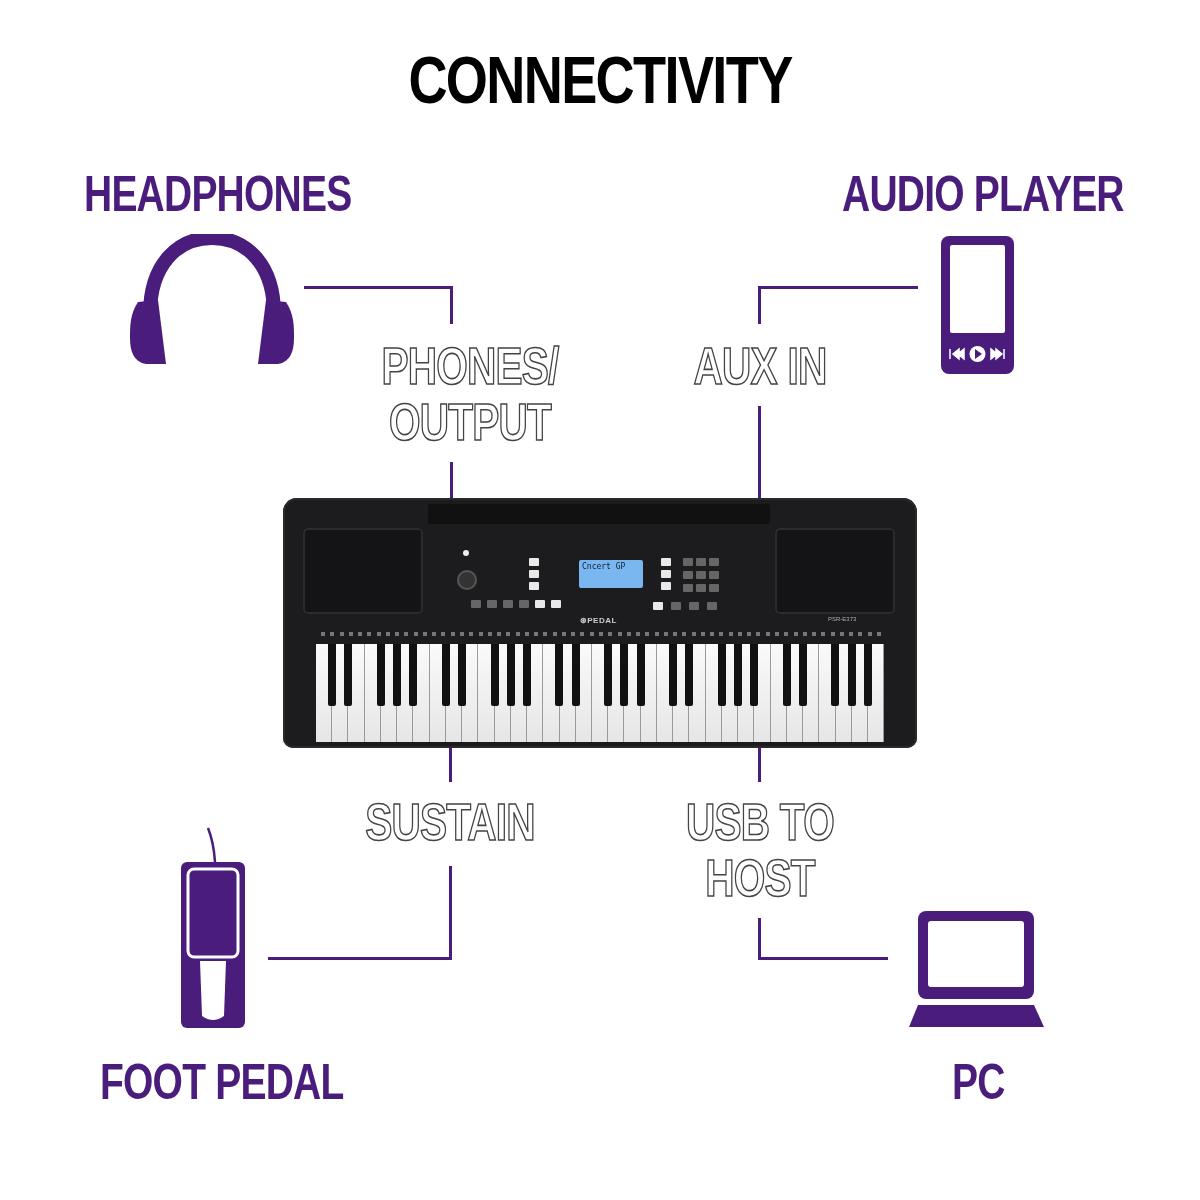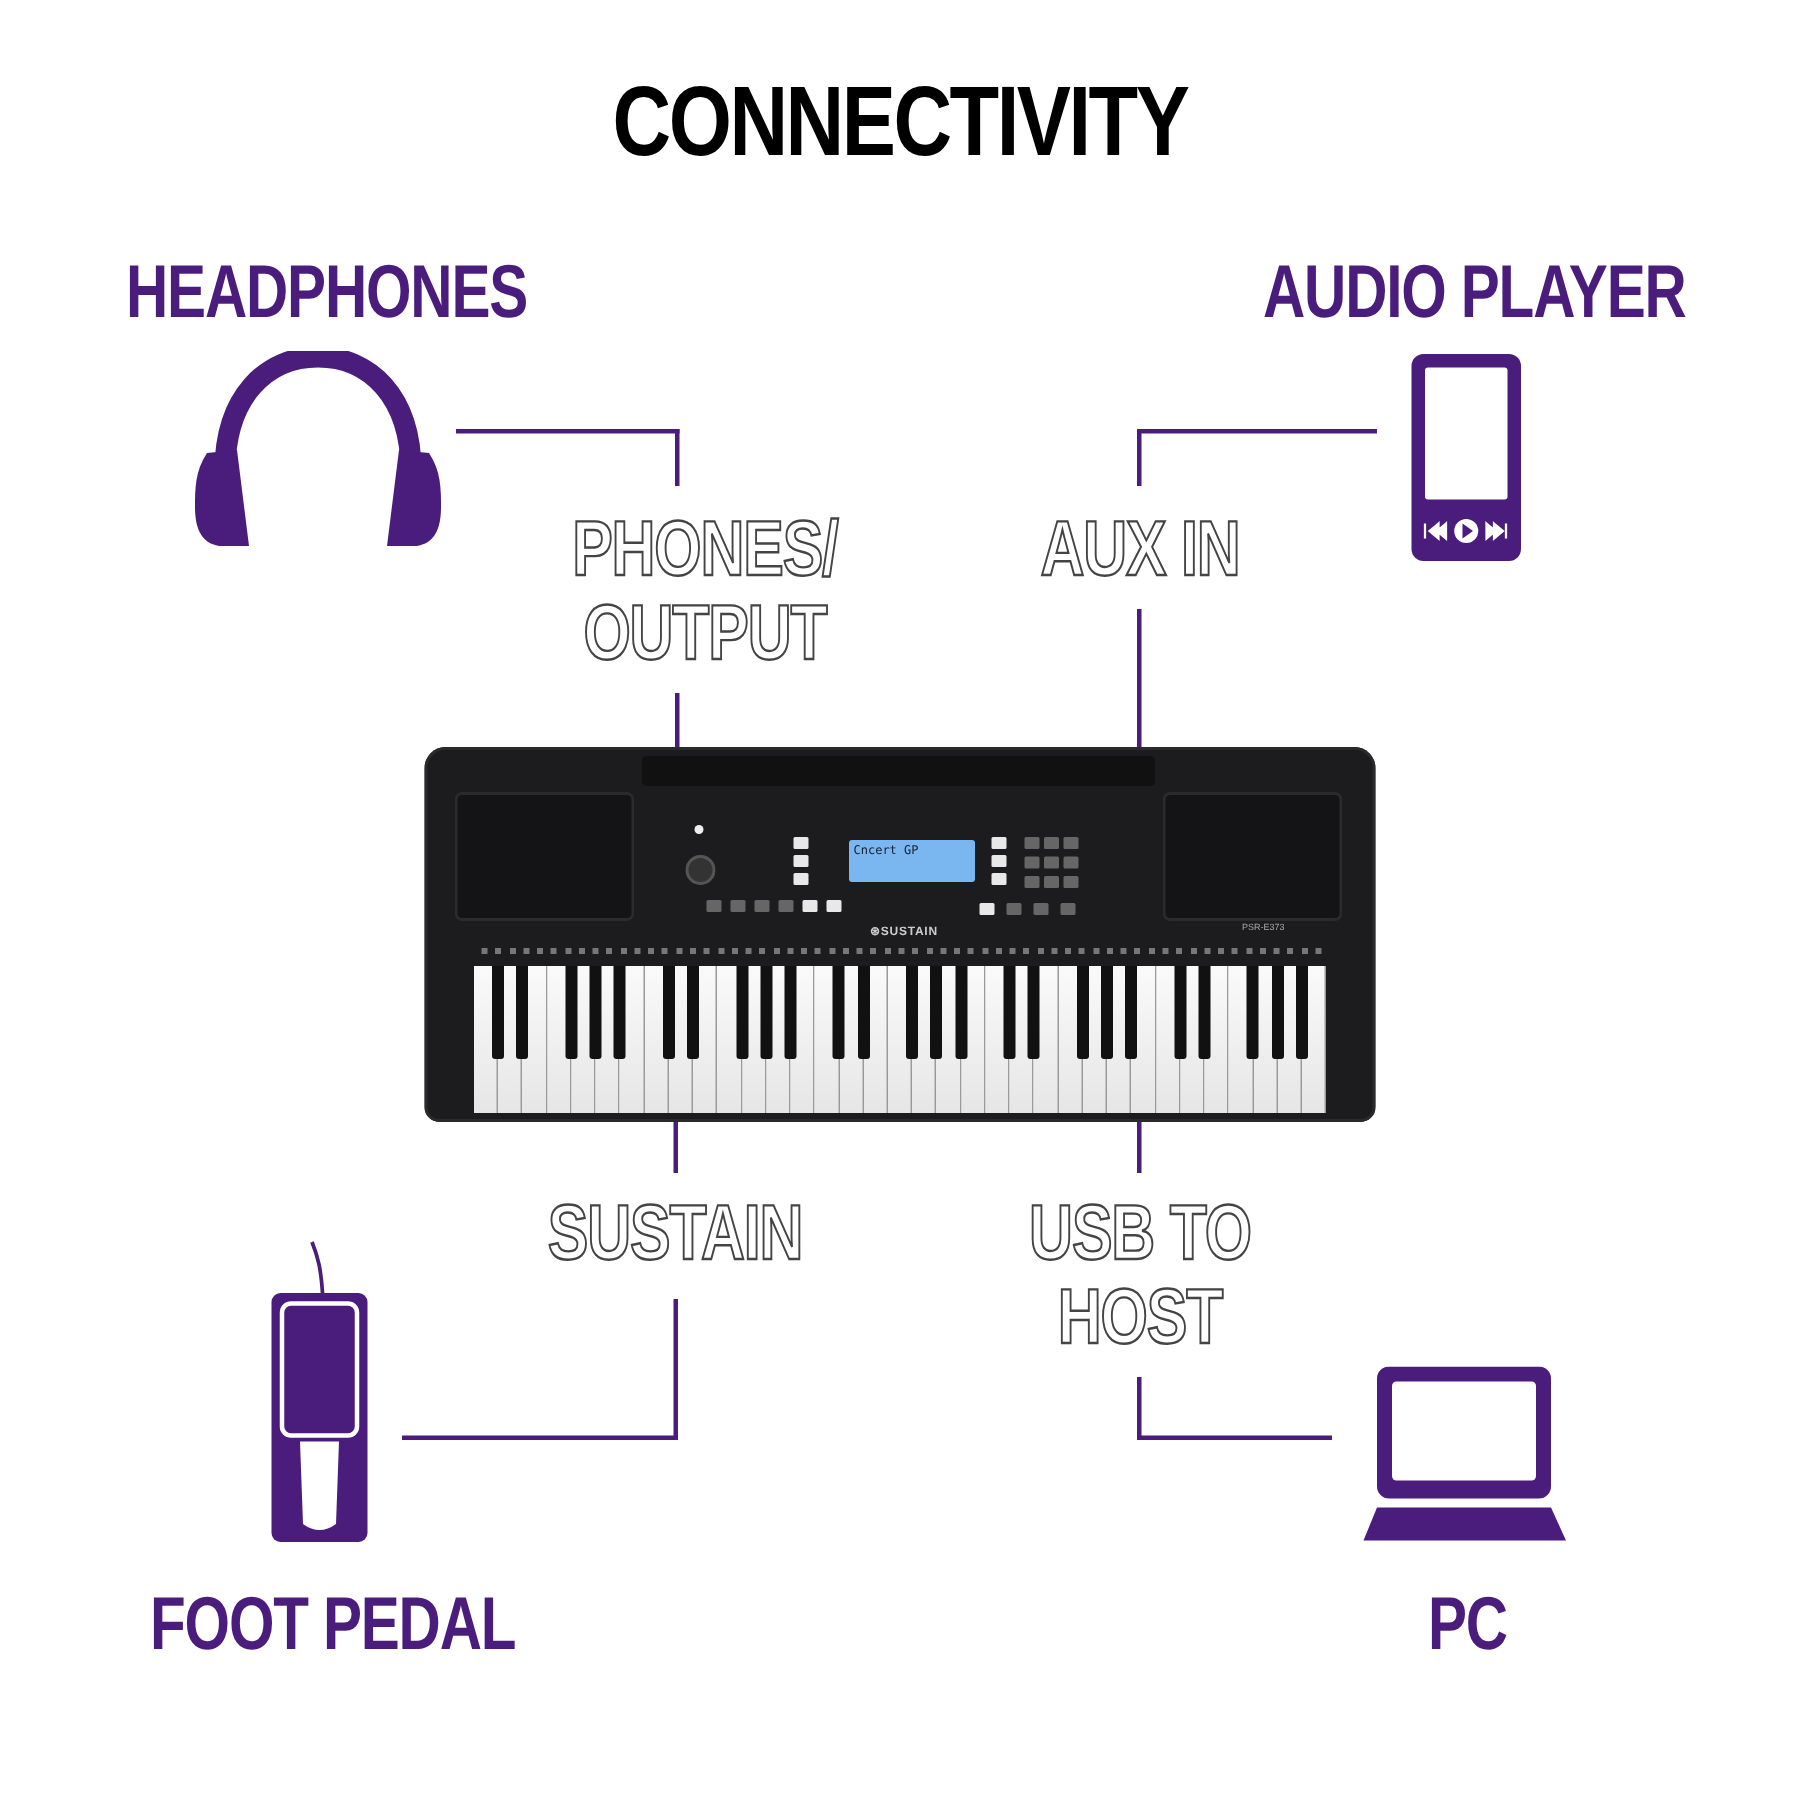--- a/index.html
+++ b/index.html
@@ -5,21 +5,21 @@
   html, body { margin: 0; padding: 0; }
   body { width: 1200px; height: 1200px; background: #ffffff; position: relative; overflow: hidden; font-family: "Liberation Sans", sans-serif; }
   .abs { position: absolute; }
   .title { left: 0; width: 1200px; top: 40px; text-align: center; font-family: "Liberation Sans", sans-serif; font-weight: 700; font-size: 66px; letter-spacing: -2px; color: #000; transform: scaleX(0.82); transform-origin: center; line-height: 80px; }
   .dev-label { font-family: "Liberation Sans", sans-serif; font-weight: 700; font-size: 50px; color: #4a1d7d; letter-spacing: -1px; line-height: 56px; transform-origin: left center; white-space: nowrap; }
   .port-label { font-family: "Liberation Sans", sans-serif; font-weight: 700; font-size: 52px; color: #fff; -webkit-text-stroke: 1.6px #444; line-height: 56px; text-align: center; white-space: nowrap; transform: scaleX(0.78); letter-spacing: -1px; }
   .line { background: #4a1d7d; }
   .kb { left: 283px; top: 498px; width: 634px; height: 250px; background: #1c1c1e; border-radius: 14px 14px 10px 10px; box-shadow: inset 0 0 0 2px #2a2a2c; }
   .kb-top { left: 145px; top: 6px; width: 342px; height: 20px; background: #111; border-radius: 3px; }
   .speaker { top: 30px; width: 120px; height: 86px; background: #141416; border-radius: 5px; box-shadow: inset 0 0 0 2px #2b2b2d; }
-  .lcd { left: 283px; top: 62px; width: 84px; height: 28px; background: #7ab6f0; border-radius: 2px; font-family: "DejaVu Sans Mono", monospace; font-size: 8px; color: #123; padding: 2px 3px; box-sizing: border-box; }
+  .lcd { left: 296px; top: 62px; width: 64px; height: 28px; background: #7ab6f0; border-radius: 2px; font-family: "DejaVu Sans Mono", monospace; font-size: 8px; color: #123; padding: 2px 3px; box-sizing: border-box; }
   .panel-btn { width: 10px; height: 8px; background: #666; border-radius: 1px; }
   .panel-btn.white { background: #e8e8e8; }
   .keys { left: 33px; top: 146px; width: 568px; height: 98px; background: #eee; display: flex; }
   .wkey { flex: 1; border-right: 1px solid #9a9a9a; background: linear-gradient(#fafafa, #e6e6e6); height: 100%; box-sizing: border-box; }
   .bkey { position: absolute; top: 0; width: 8px; height: 62px; background: #111; border-radius: 0 0 2px 2px; }
   .brand { left: 297px; top: 118px; font-size: 8px; color: #ccc; font-weight: 700; letter-spacing: 0.5px; }
   .model { left: 545px; top: 118px; font-size: 6px; color: #aaa; }
   .led-row { left: 38px; top: 134px; width: 560px; height: 6px; display: flex; justify-content: space-between; }
   .led { width: 4px; height: 4px; background: #777; }
 </style>
@@ -130,21 +130,21 @@
     <div class="panel-btn white"></div>
     <div class="panel-btn white"></div>
   </div>
   <div class="abs" style="left:370px; top:104px; display:flex; gap:8px;">
     <div class="panel-btn white"></div>
     <div class="panel-btn"></div>
     <div class="panel-btn"></div>
     <div class="panel-btn"></div>
   </div>
 
-  <div class="abs brand">⊛SUSTAIN</div>
+  <div class="abs brand">⊛PEDAL</div>
   <div class="abs model">PSR-E373</div>
 
   <div class="abs led-row" id="ledrow">
       <div class="led"></div>
       <div class="led"></div>
       <div class="led"></div>
       <div class="led"></div>
       <div class="led"></div>
       <div class="led"></div>
       <div class="led"></div>

